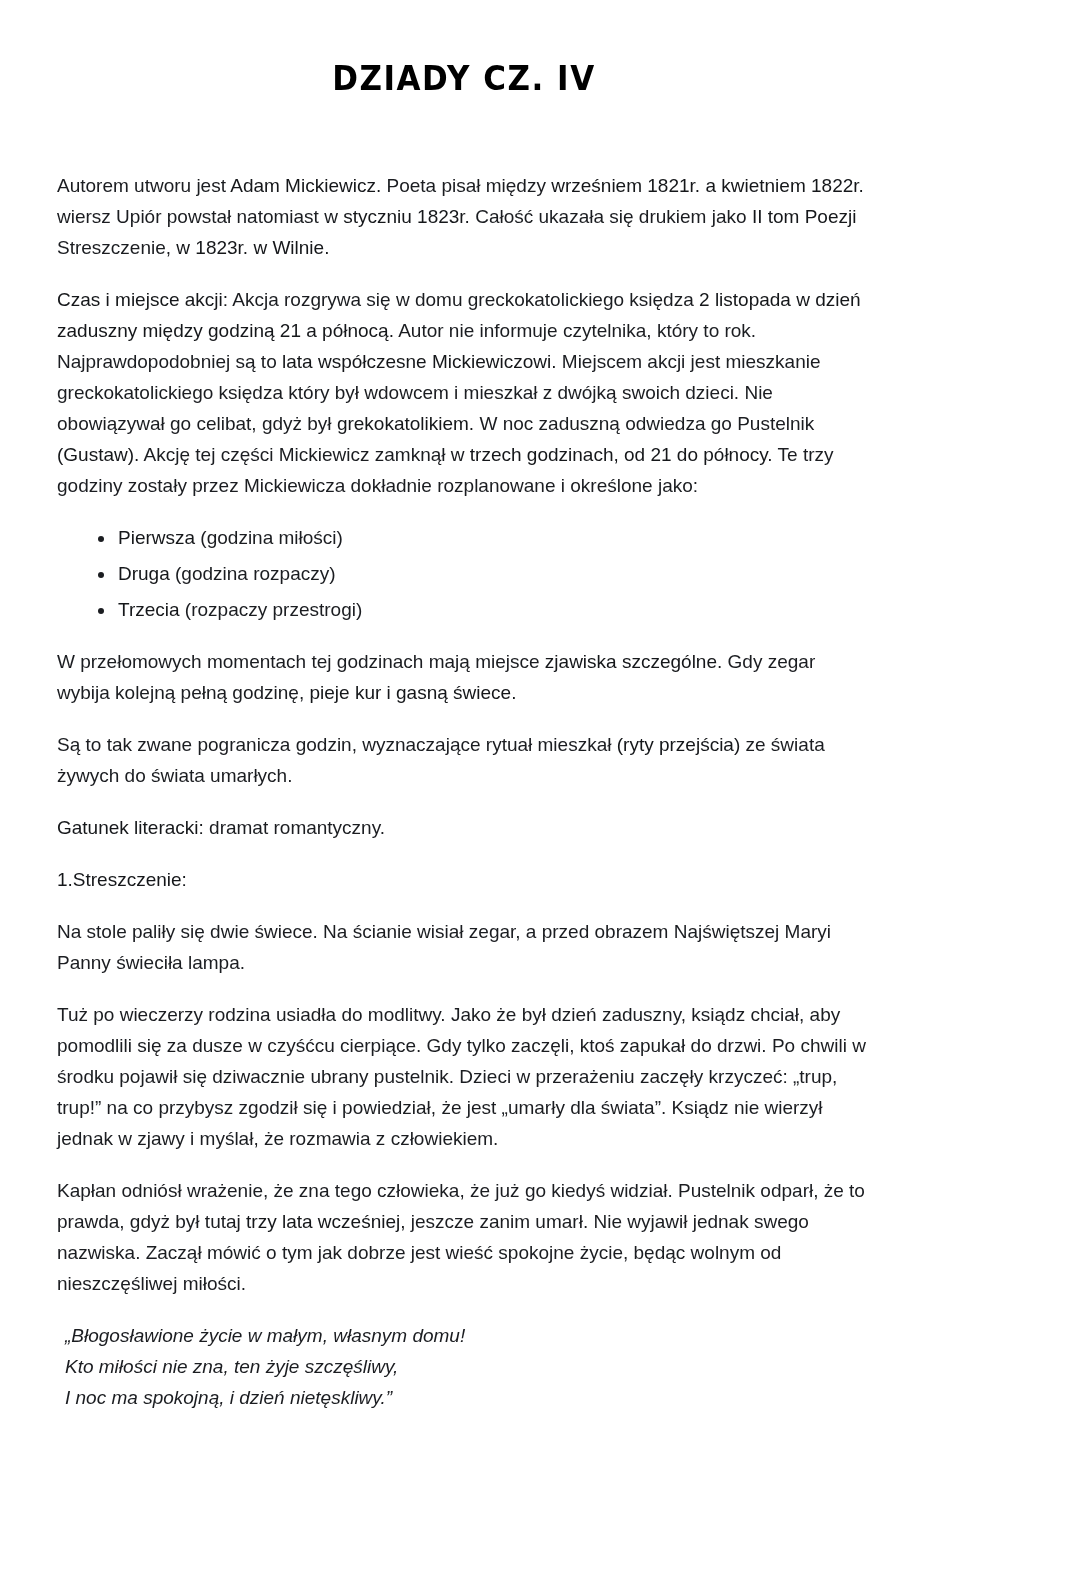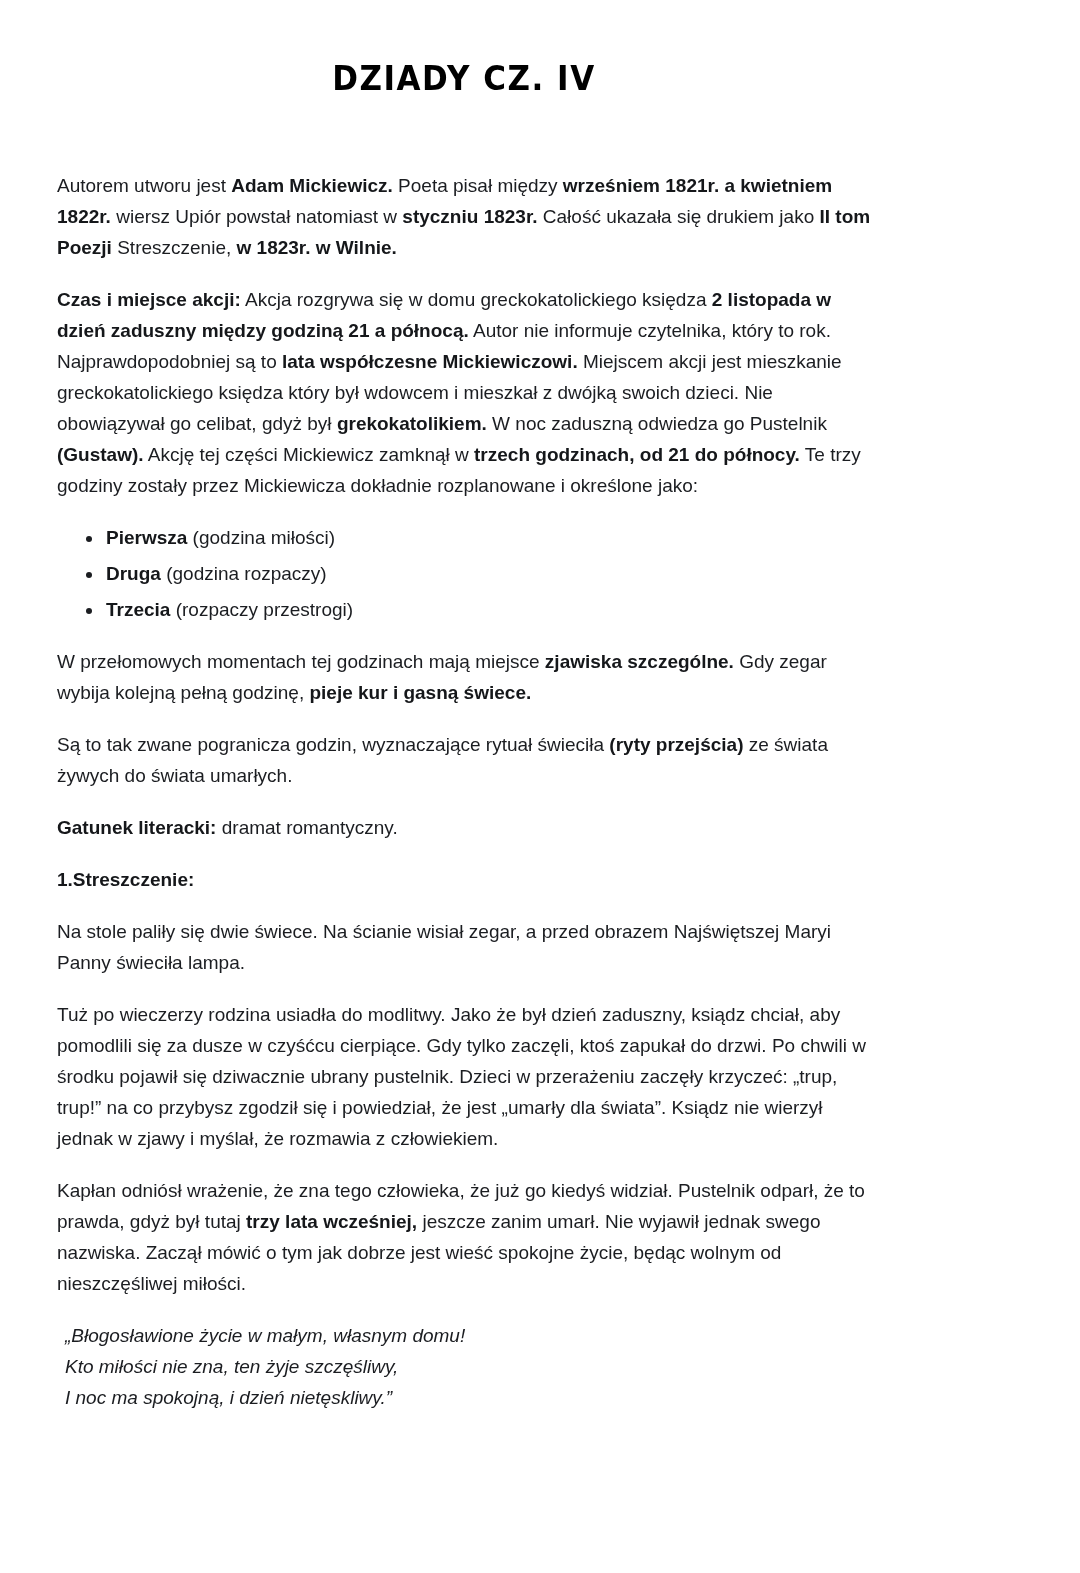--- a/index.html
+++ b/index.html
@@ -26,30 +26,30 @@
     letter-spacing: 1.5px;
     text-align: center;
     color: #000000;
     margin: 0 0 74px 0;
     transform: scaleY(1.08);
   }
   .para {
     margin: 0 0 21px 0;
   }
   .para strong, .bullets strong {
-    font-weight: 700;
+    font-weight: 400;
     color: #15171a;
   }
   ul.bullets {
     margin: 0 0 21px 0;
     padding-left: 43px;
     list-style: disc;
   }
   ul.bullets li {
-    margin: 0 0 5px 4px;
+    margin: 0 0 5px 16px;
     padding-left: 2px;
   }
   .quote {
     margin: 6px 0 0 8px;
     font-style: italic;
   }
   .quote .quote-line {
     display: block;
   }
 </style>
@@ -65,21 +65,21 @@
   <p class="para"><strong>Czas i miejsce akcji:</strong><span> Akcja rozgrywa się w domu greckokatolickiego księdza </span><strong>2 listopada w dzień zaduszny między godziną 21 a północą.</strong><span> Autor nie informuje czytelnika, który to rok. Najprawdopodobniej są to </span><strong>lata współczesne Mickiewiczowi.</strong><span> Miejscem akcji jest mieszkanie greckokatolickiego księdza który był wdowcem i mieszkał z dwójką swoich dzieci. Nie obowiązywał go celibat, gdyż był </span><strong>grekokatolikiem.</strong><span> W noc zaduszną odwiedza go Pustelnik </span><strong>(Gustaw).</strong><span> Akcję tej części Mickiewicz zamknął w </span><strong>trzech godzinach, od 21 do północy.</strong><span> Te trzy godziny zostały przez Mickiewicza dokładnie rozplanowane i określone jako:</span></p>
 
   <ul class="bullets">
     <li><strong>Pierwsza</strong><span> (godzina miłości)</span></li>
     <li><strong>Druga</strong><span> (godzina rozpaczy)</span></li>
     <li><strong>Trzecia</strong><span> (rozpaczy przestrogi)</span></li>
   </ul>
 
   <p class="para"><span>W przełomowych momentach tej godzinach mają miejsce </span><strong>zjawiska szczególne.</strong><span> Gdy zegar wybija kolejną pełną godzinę, </span><strong>pieje kur i gasną świece.</strong></p>
 
-  <p class="para"><span>Są to tak zwane pogranicza godzin, wyznaczające rytuał świeciła </span><strong>(ryty przejścia)</strong><span> ze świata żywych do świata umarłych.</span></p>
+  <p class="para"><span>Są to tak zwane pogranicza godzin, wyznaczające rytuał mieszkał </span><strong>(ryty przejścia)</strong><span> ze świata żywych do świata umarłych.</span></p>
 
   <p class="para"><strong>Gatunek literacki:</strong><span> dramat romantyczny.</span></p>
 
   <p class="para"><strong>1.Streszczenie:</strong></p>
 
   <p class="para"><span>Na stole paliły się dwie świece. Na ścianie wisiał zegar, a przed obrazem Najświętszej Maryi Panny świeciła lampa.</span></p>
 
   <p class="para"><span>Tuż po wieczerzy rodzina usiadła do modlitwy. Jako że był dzień zaduszny, ksiądz chciał, aby pomodlili się za dusze w czyśćcu cierpiące. Gdy tylko zaczęli, ktoś zapukał do drzwi. Po chwili w środku pojawił się dziwacznie ubrany pustelnik. Dzieci w przerażeniu zaczęły krzyczeć: „trup, trup!” na co przybysz zgodził się i powiedział, że jest „umarły dla świata”. Ksiądz nie wierzył jednak w zjawy i myślał, że rozmawia z człowiekiem.</span></p>
 
   <p class="para"><span>Kapłan odniósł wrażenie, że zna tego człowieka, że już go kiedyś widział. Pustelnik odparł, że to prawda, gdyż był tutaj </span><strong>trzy lata wcześniej,</strong><span> jeszcze zanim umarł. Nie wyjawił jednak swego nazwiska. Zaczął mówić o tym jak dobrze jest wieść spokojne życie, będąc wolnym od nieszczęśliwej miłości.</span></p>

